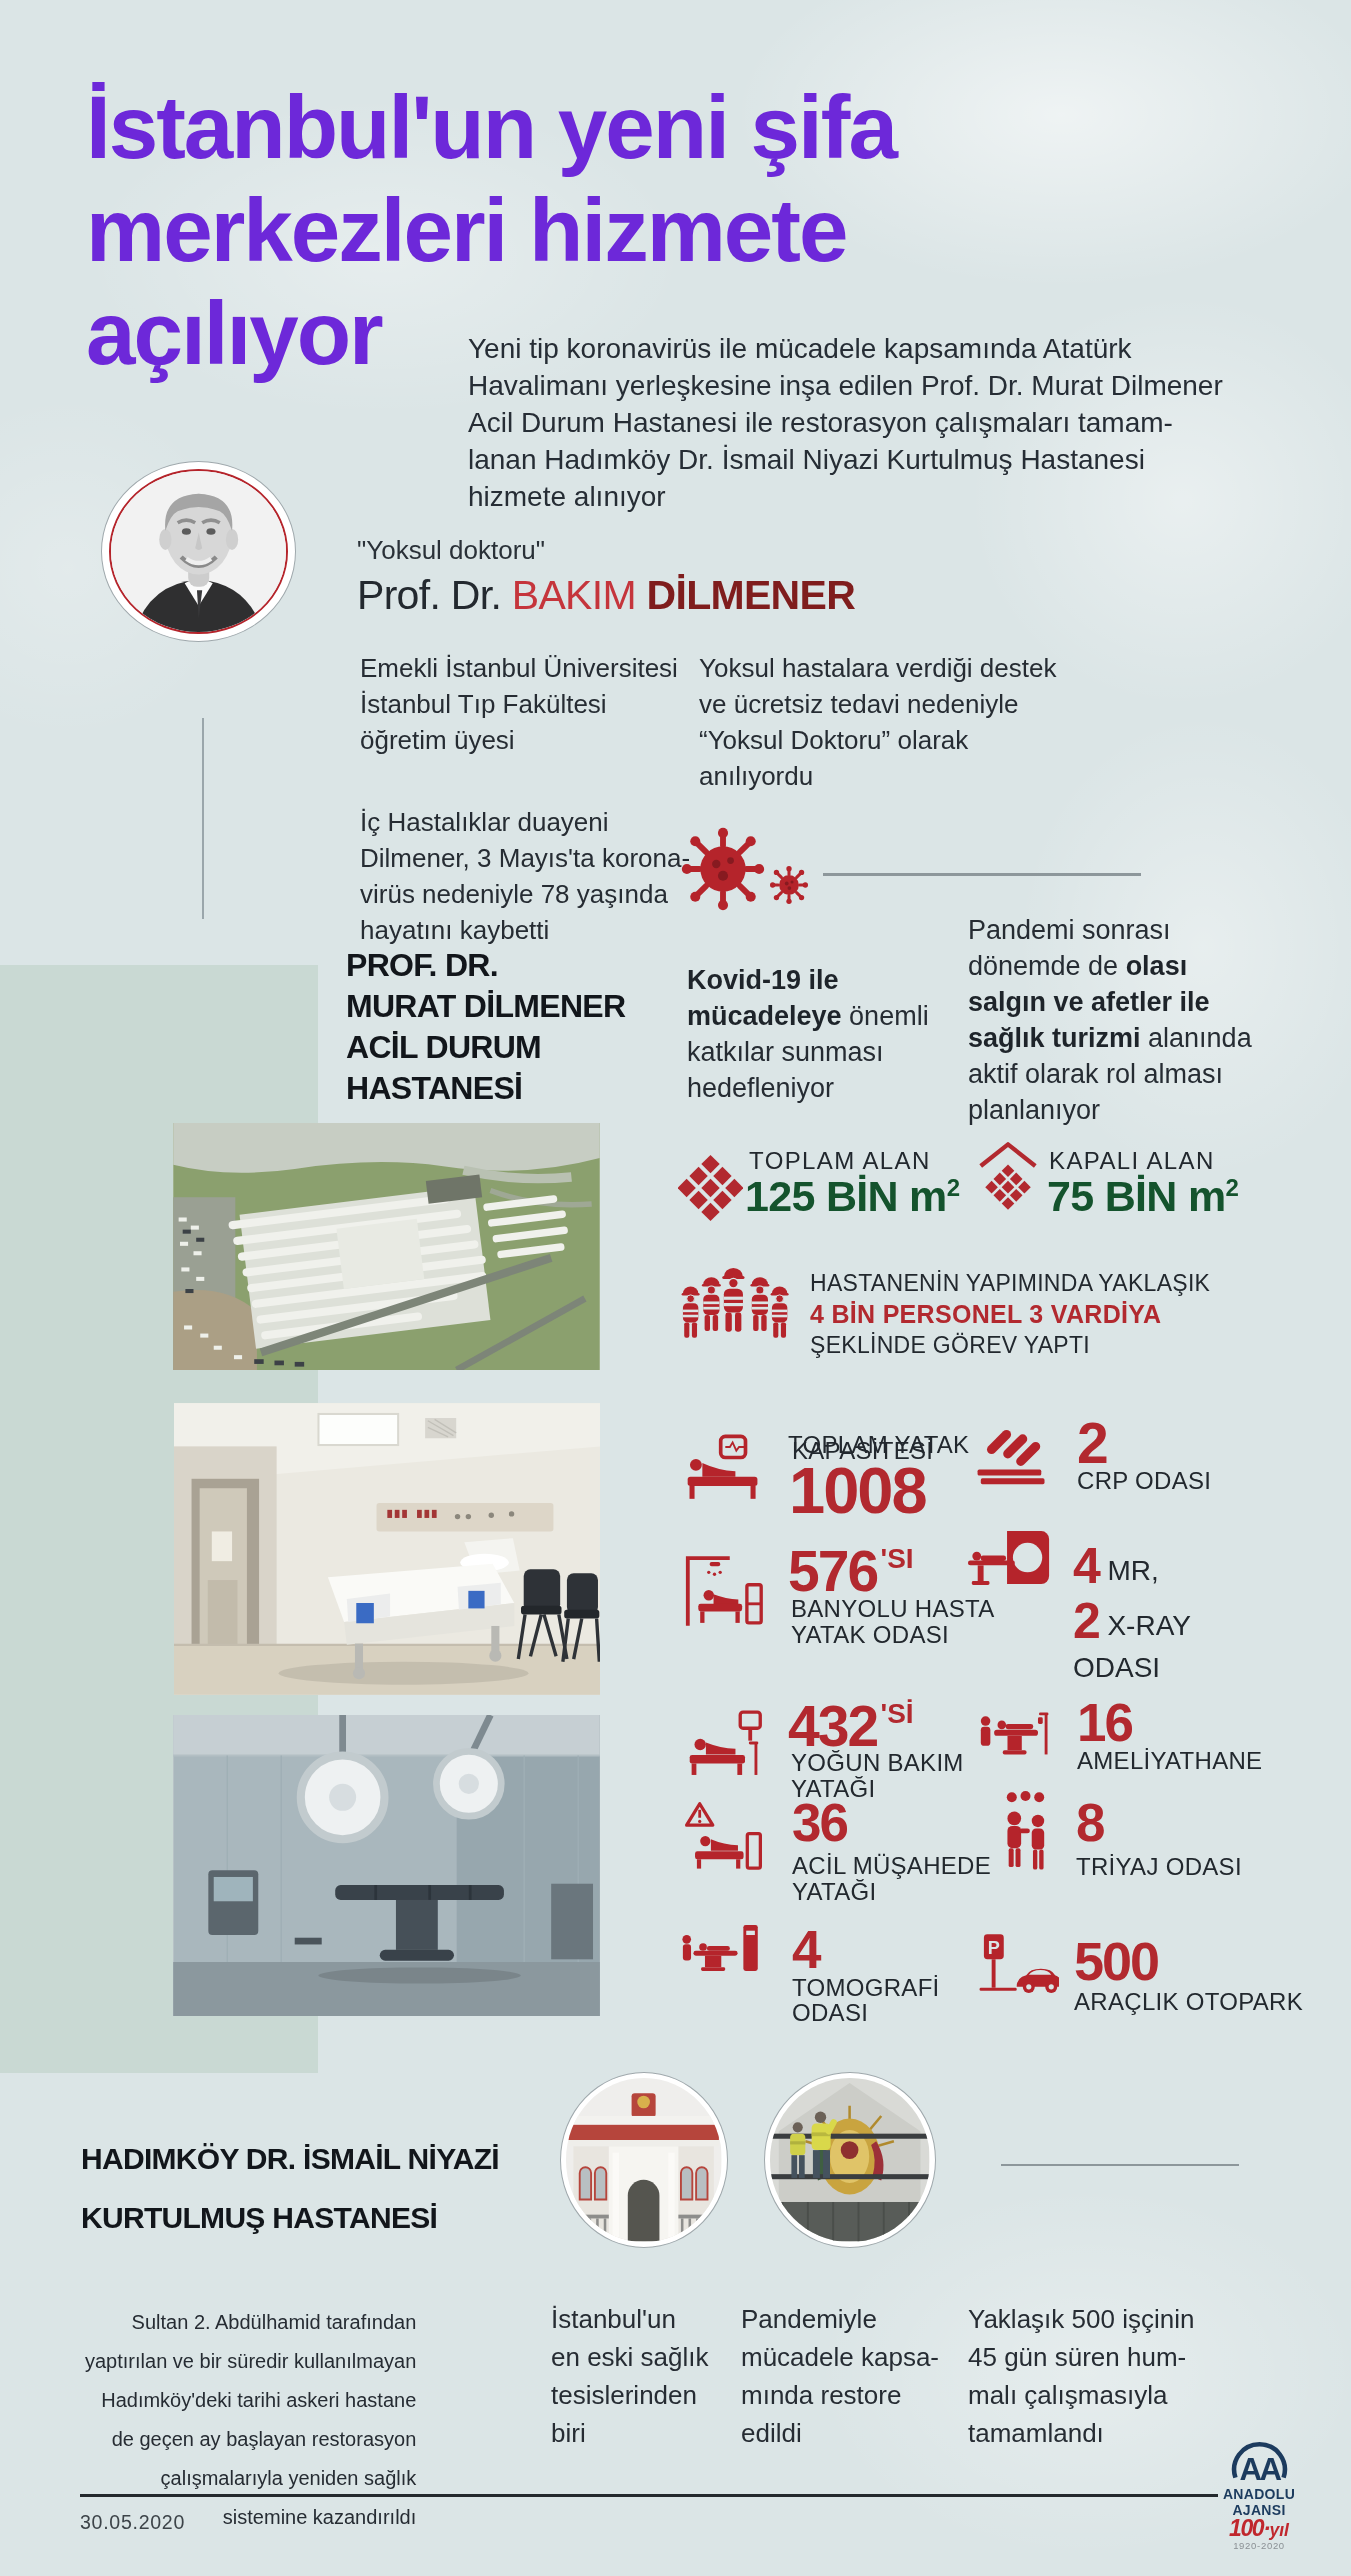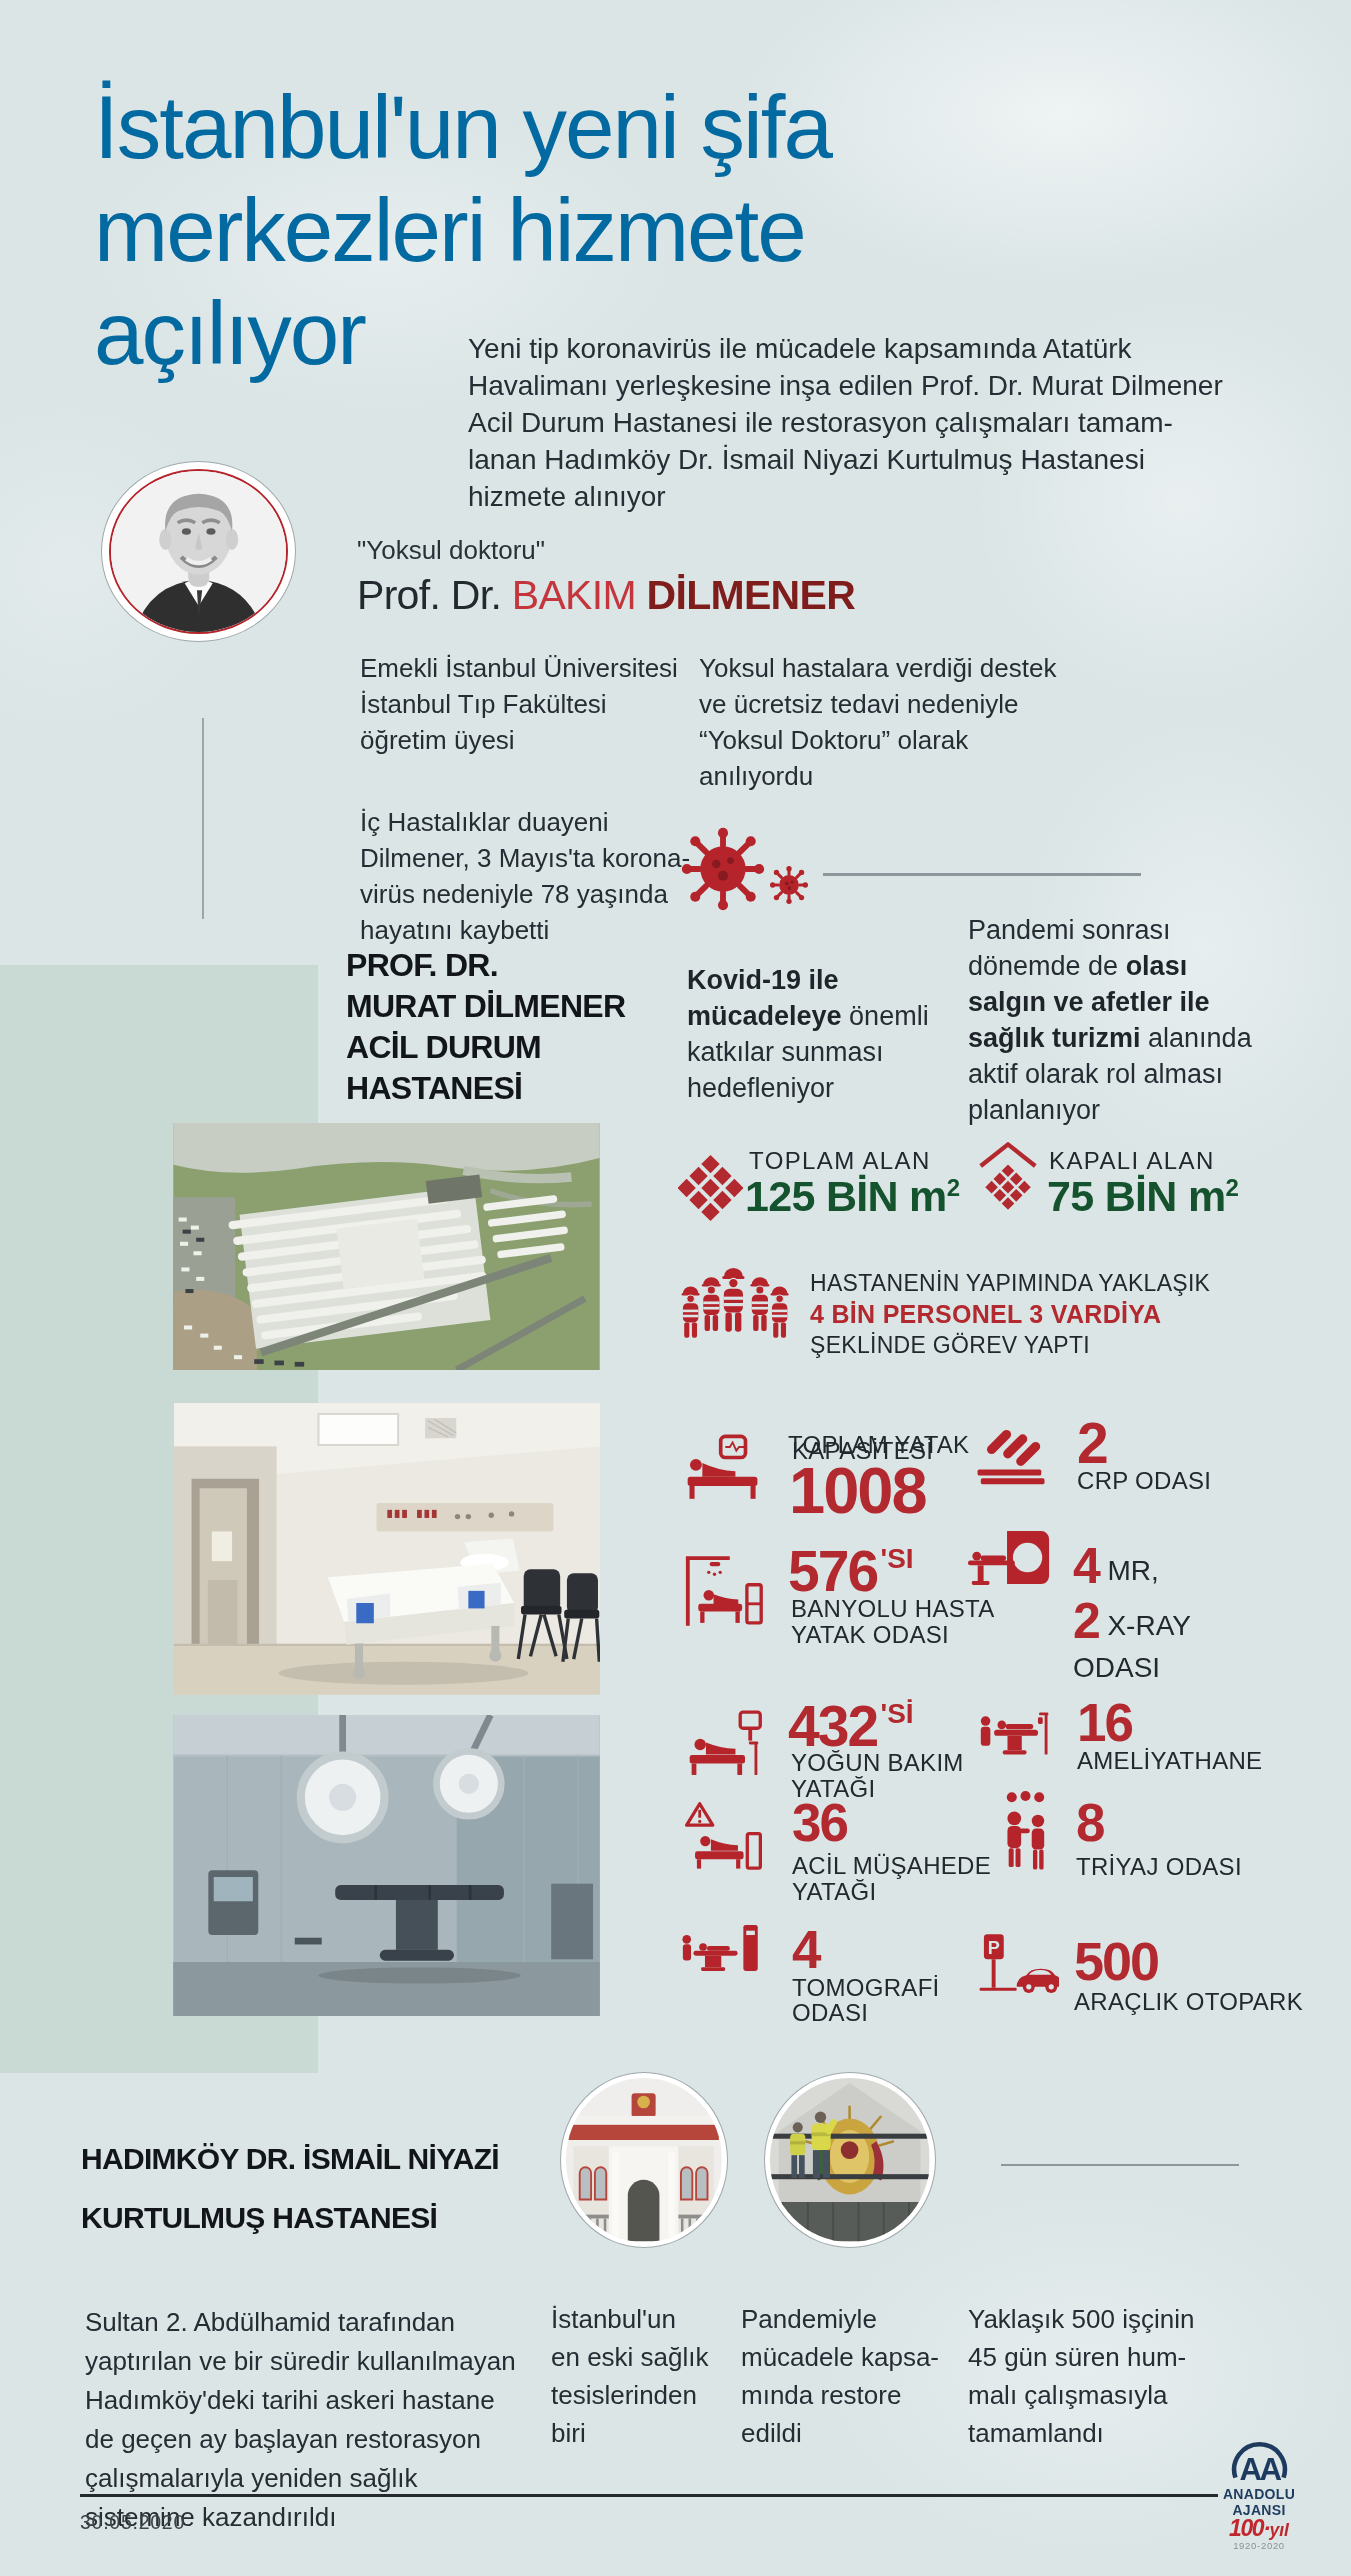--- a/index.html
+++ b/index.html
@@ -2,22 +2,22 @@
 <html style="font-size:10.8px"><head>
 <meta charset="utf-8">
 <style>
   html,body{margin:0;padding:0;background:#dbe5e6;}
   .poster{position:relative;width:1352px;height:2576px;background:#dbe5e6;
           font-family:"Liberation Sans",sans-serif;overflow:hidden;color:#262c33;}
   .abs{position:absolute;}
   .ln{white-space:nowrap;}
   .cloud{position:absolute;border-radius:50%;pointer-events:none;}
   
-  #title{left:94px;top:76px;font-size:89px;line-height:103px;font-weight:400;
-         color:#0369a1;letter-spacing:-2px;}
+  #title{left:86px;top:76px;font-size:89px;line-height:103px;font-weight:700;
+         color:#6d28d9;letter-spacing:-2px;}
   #intro{left:468px;top:330px;font-size:28px;line-height:37px;color:#262d35;}
   
   #portrait{left:101px;top:461px;width:195px;height:181px;border-radius:50%;
             border:1.4px solid #9fa8ac;background:#fff;padding:6.8px;box-sizing:border-box;}
   #portrait .red-ring{width:100%;height:100%;border-radius:50%;border:2.7px solid #b5242b;
             overflow:hidden;box-sizing:border-box;background:#f5f5f5;}
   #quote-label{left:357px;top:535px;font-size:26px;color:#2a3138;}
   #prof-name{left:357px;top:572px;font-size:41px;letter-spacing:-0.7px;}
   #prof-name .pfx{color:#23292f;}
   #prof-name .first{color:#c5353c;}
@@ -59,21 +59,21 @@
   
   .num{position:absolute;font-weight:800;color:#b2292f;letter-spacing:-2px;line-height:1;}
   .sfx{font-size:28px;font-weight:700;letter-spacing:0;position:relative;top:-23px;margin-left:3.4px;}
   .lbl{position:absolute;font-size:24px;line-height:26px;color:#22282e;letter-spacing:0.3px;}
   .mr-row{position:absolute;display:flex;align-items:flex-end;}
   .mr-num{font-size:50px;font-weight:800;color:#b2292f;letter-spacing:-1.4px;line-height:1;}
   .mr-txt{font-size:28px;color:#22282e;margin-left:8px;padding-bottom:4px;}
   
   #had-heading{left:81px;top:2129px;font-size:30px;line-height:59px;font-weight:800;
                color:#12161b;letter-spacing:-0.7px;}
-  #had-body{left:85px;top:2303px;font-size:26px;line-height:39px;color:#262c33;}
+  #had-body{left:85px;top:2303px;font-size:20px;line-height:39px;color:#262c33;text-align:right;}
   .oval{position:absolute;border-radius:50%;border:1.4px solid #9fa8ac;background:#fff;
         padding:5.4px;box-sizing:border-box;}
   .oval .ph{width:100%;height:100%;border-radius:50%;overflow:hidden;}
   #oval1{left:560px;top:2072px;width:168px;height:176px;}
   #oval2{left:764px;top:2072px;width:172px;height:176px;}
   #hline2{left:1001px;top:2164px;width:238px;height:2px;background:#8d979b;}
   .cap{position:absolute;font-size:26px;line-height:38px;color:#262c33;}
   #cap1{left:551px;top:2300px;}
   #cap2{left:741px;top:2300px;}
   #cap3{left:968px;top:2300px;}

